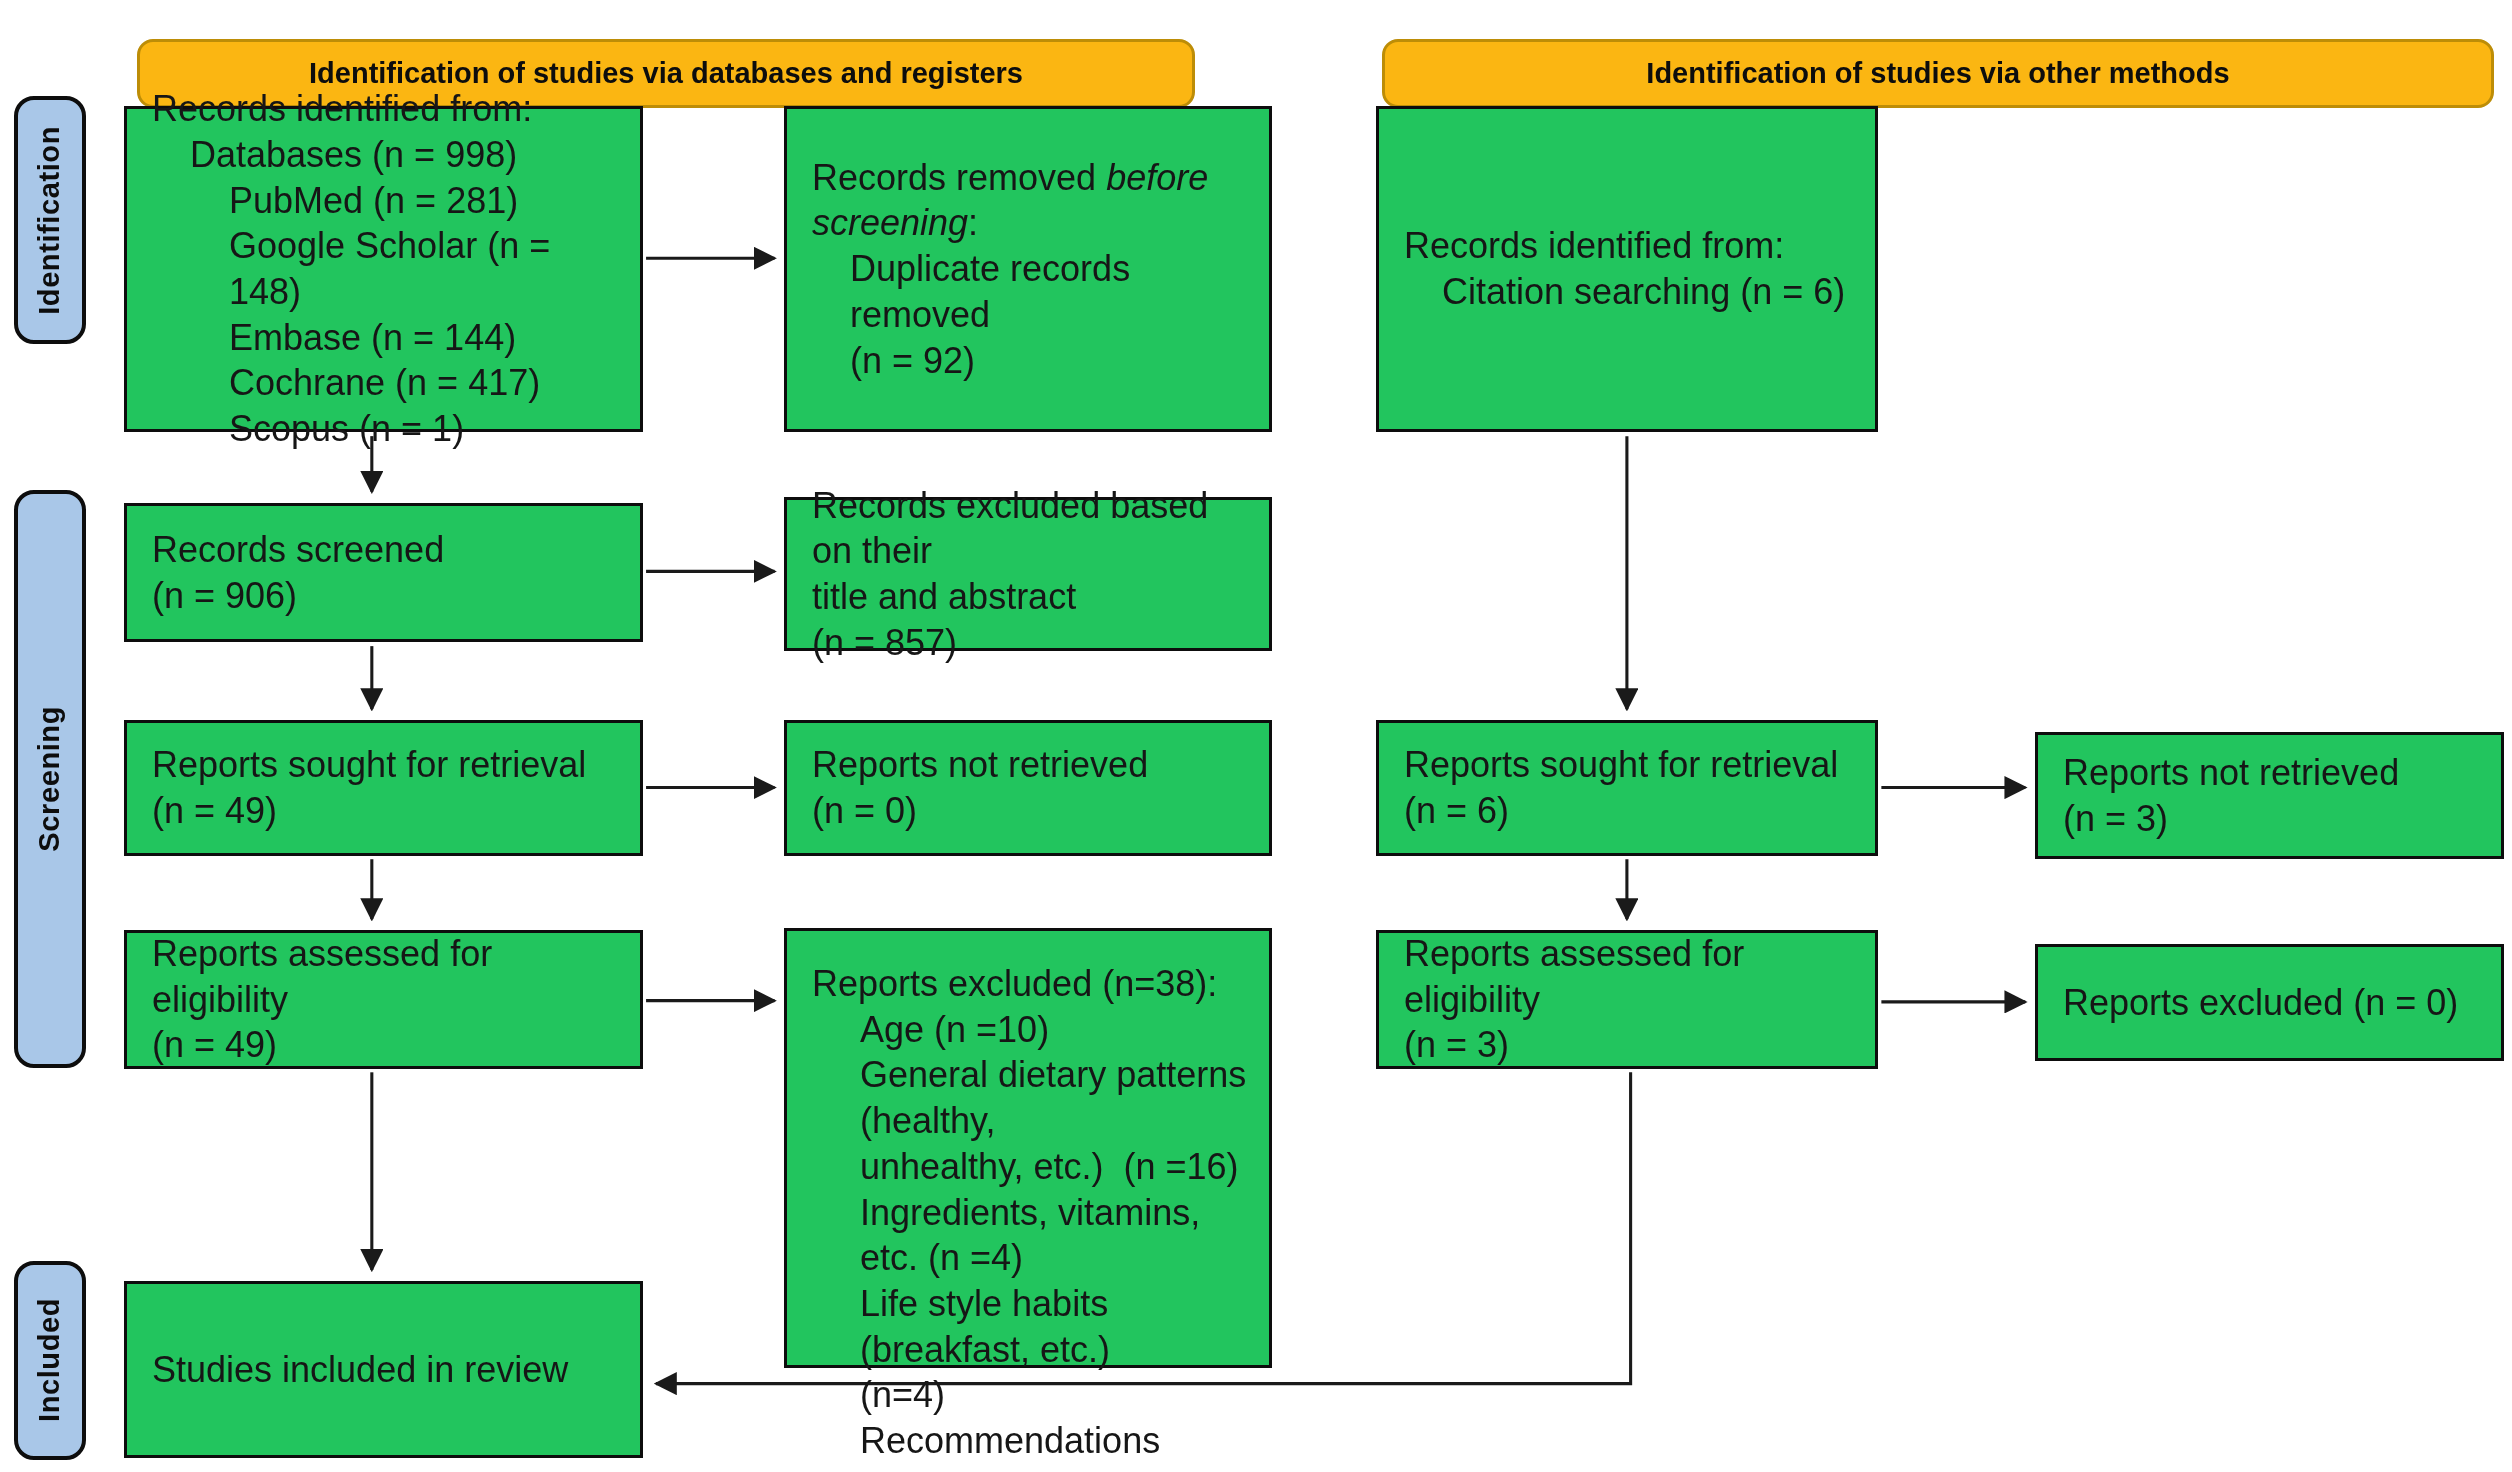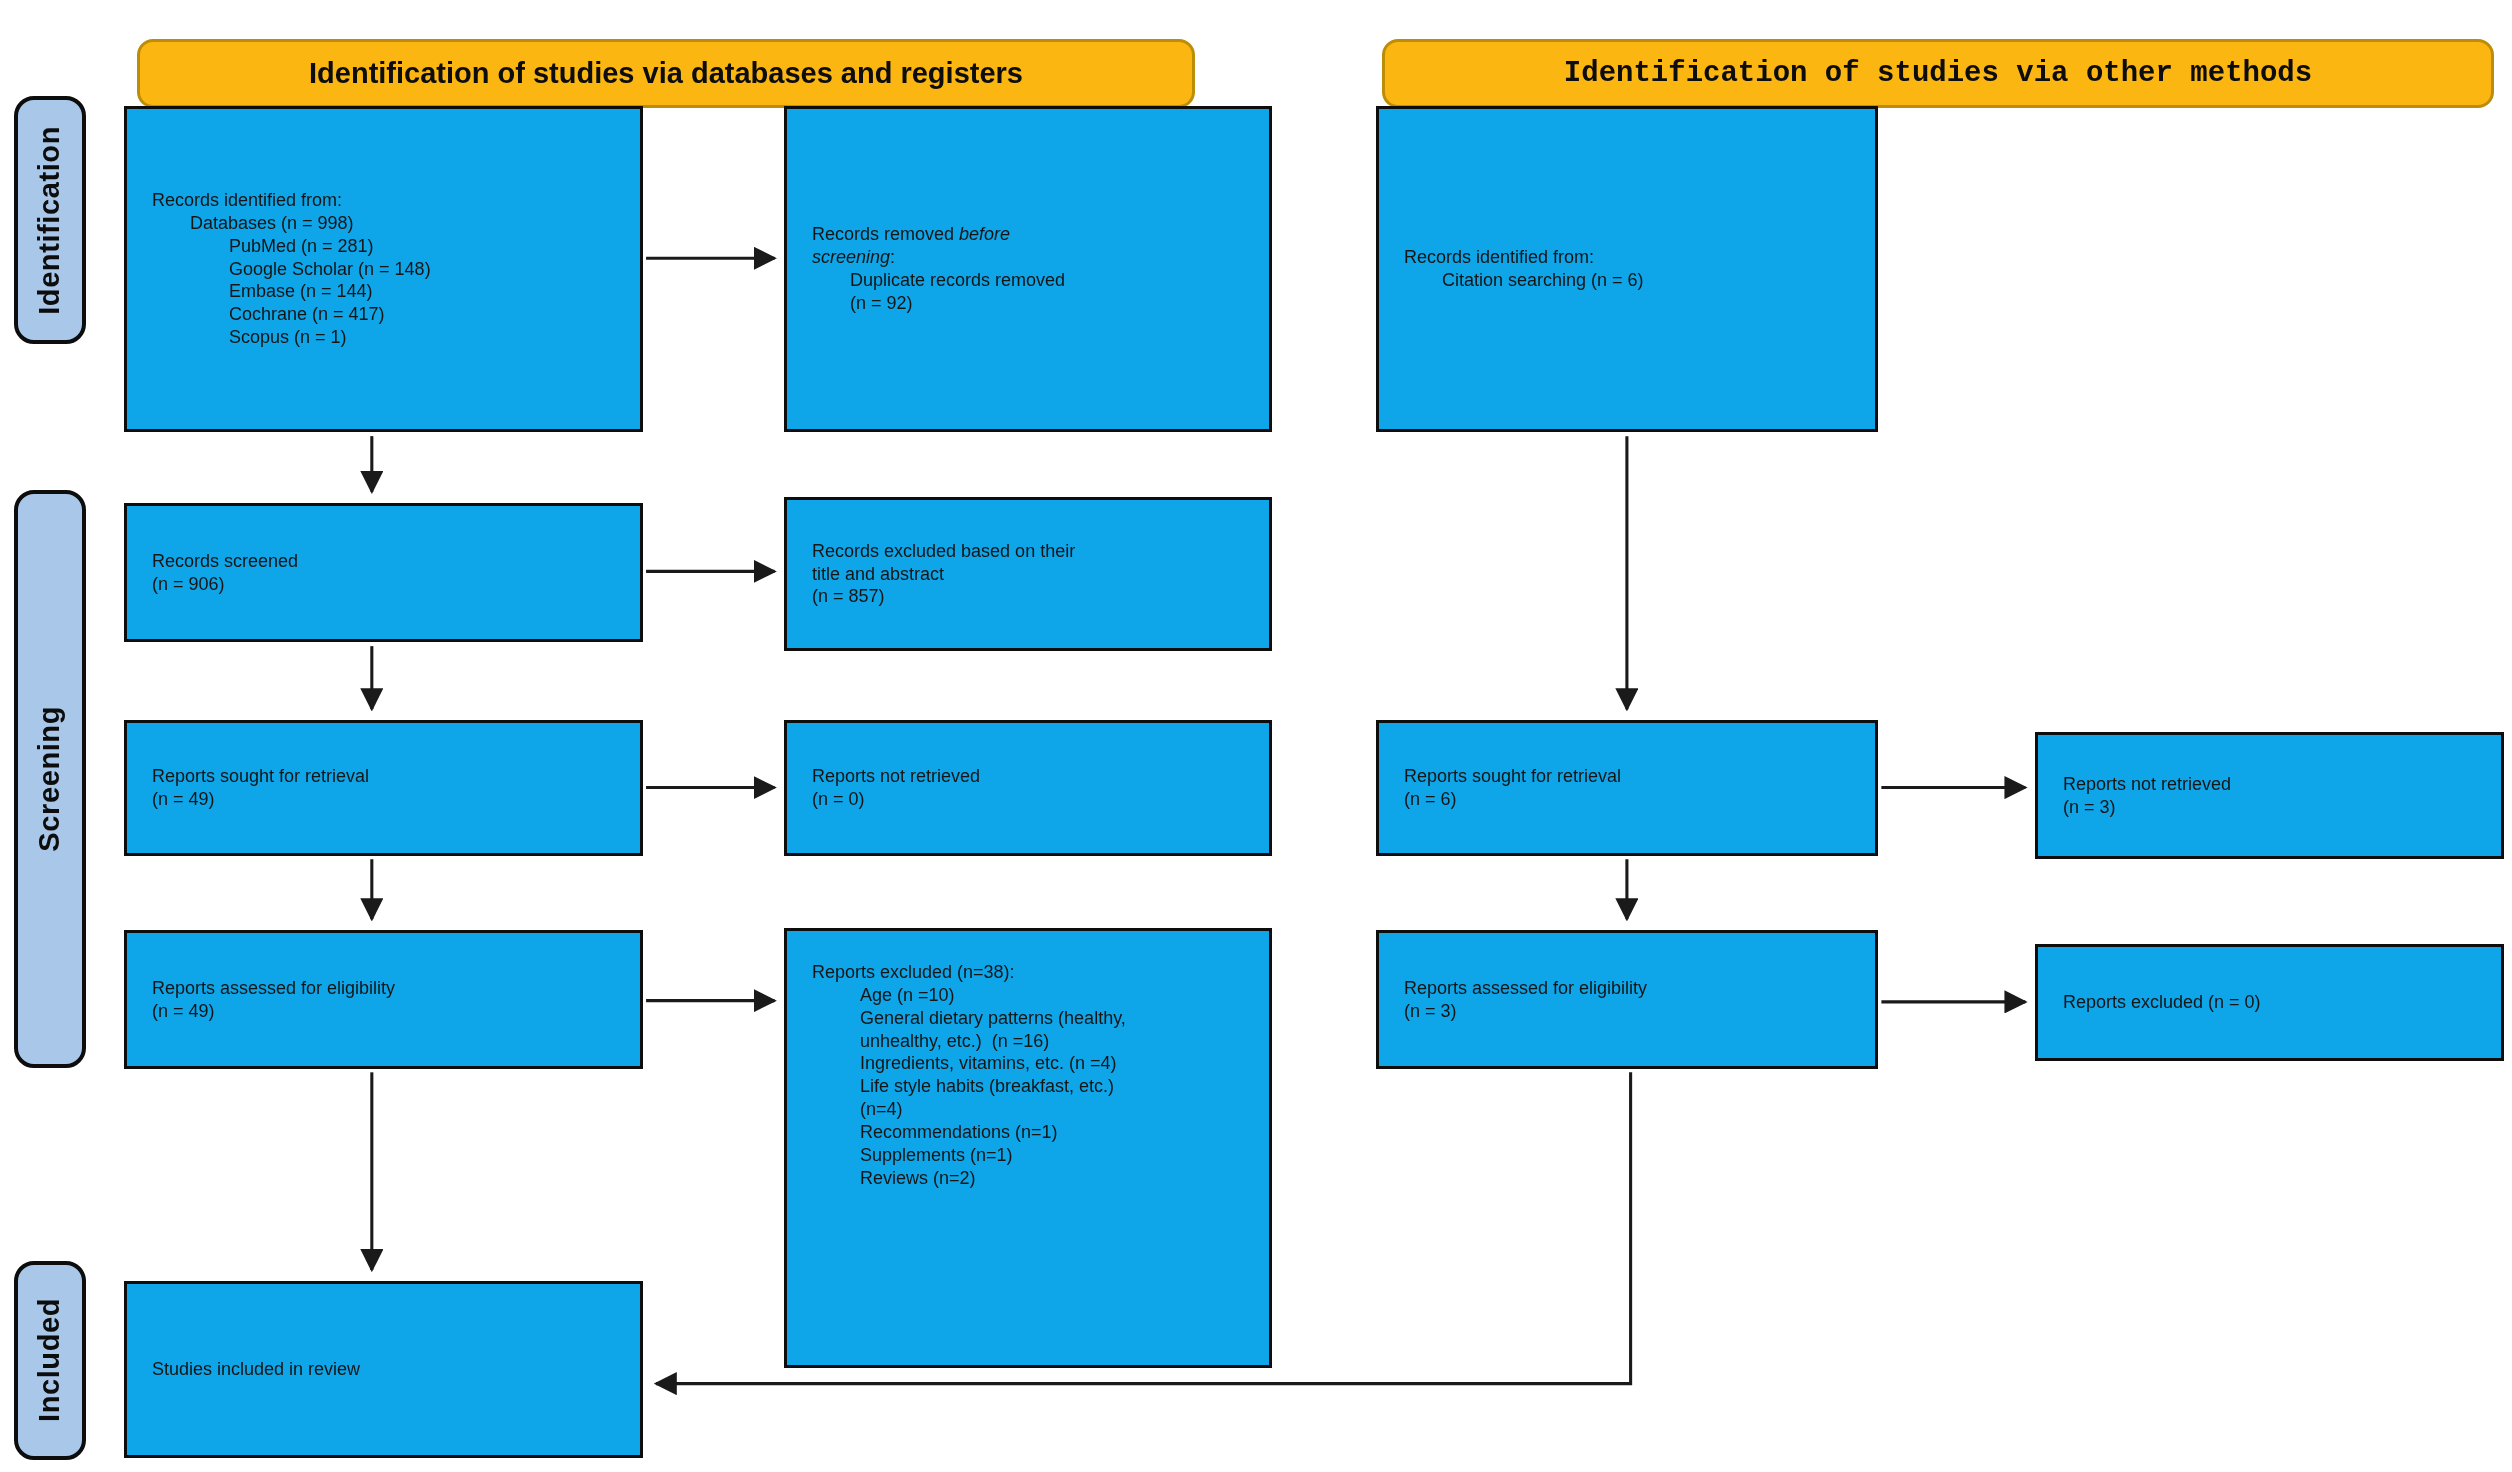--- a/index.html
+++ b/index.html
@@ -17,21 +17,21 @@
     height:69px;
     background:var(--banner-fill,#FBB612);
     border:3.7px solid var(--banner-border,#BD8D07);
     border-radius:16px;
     display:flex;align-items:center;justify-content:center;
     font-weight:bold;font-size:29px;color:#0d0d0d;
     box-sizing:border-box;
     margin-top:28px;
   }
   .banner-left{left:137px;top:11px;width:1058px;}
-  .banner-right{left:1382px;top:11px;width:1112px;font-family:Liberation Mono, monospace;}
+  .banner-right{left:1382px;top:11px;width:1112px;}
   
   .stage{
     position:absolute;left:13.6px;width:72px;
     background:var(--stage-fill,#A9C7E8);
     border:4.3px solid #0d0d0d;
     border-radius:20px;
     display:flex;align-items:center;justify-content:center;
     box-sizing:border-box;
   }
   .stage span{
@@ -40,26 +40,26 @@
     font-weight:bold;font-size:29px;color:#0d0d0d;
     letter-spacing:0.6px;
     white-space:nowrap;
   }
   .stage-identification{top:96px;height:248px;}
   .stage-screening{top:490px;height:578px;}
   .stage-included{top:1261px;height:199px;}
   
   .pbox{
     position:absolute;
-    background:#0ea5e9;
+    background:#22c55e;
     border:3.7px solid #0d0d0d;
     box-sizing:border-box;
     display:flex;flex-direction:column;justify-content:center;
     padding:12.4px 18.5px 12.4px 25px;
-    font-size:18px;line-height:1.27;
+    font-size:36px;line-height:1.27;
   }
   .pbox .bline{white-space:pre-wrap;}
   .ind1{margin-left:38px;}
   .ind2{margin-left:77px;}
   .reason{margin-left:48px;white-space:pre-wrap;}
   .top-align{justify-content:flex-start;padding-top:30px;}
   .em{font-style:italic;}
   
   .c1{left:124px;width:519px;}
   .c2{left:784px;width:488px;}

